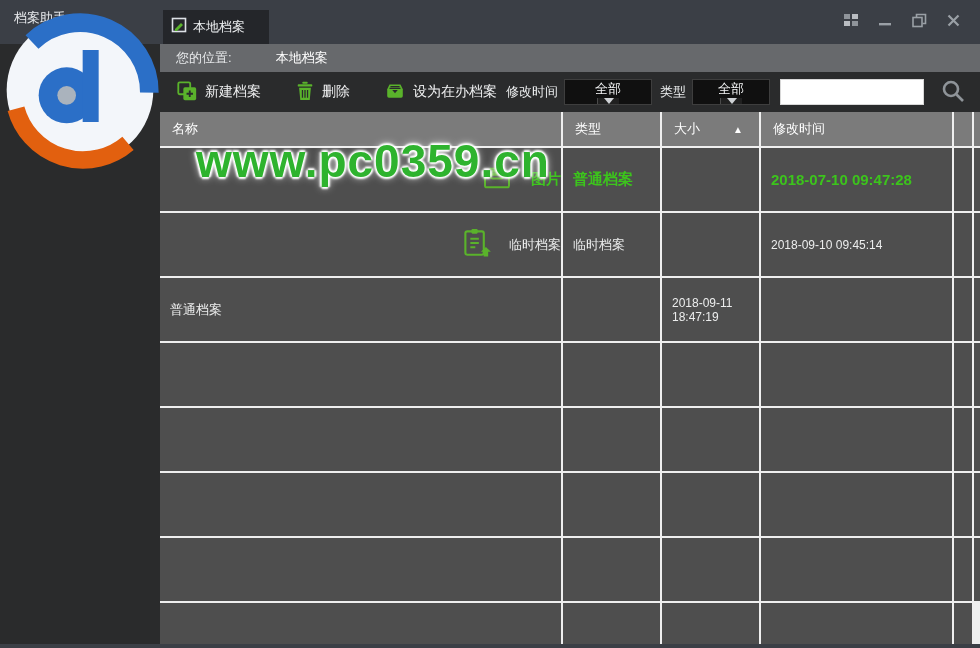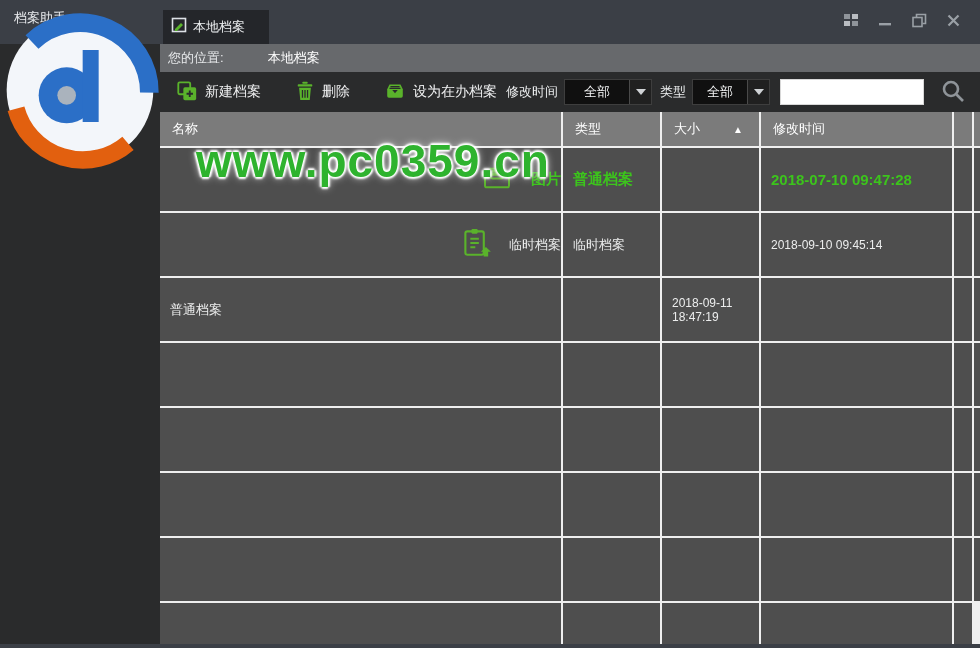--- a/index.html
+++ b/index.html
@@ -19,35 +19,35 @@
   
   .sidebar { position:absolute; left:0; top:44px; width:160px; height:600px; background:#2a2b2c; }
   .sidebar-section { color:#8d9297; font-size:13px; padding:12px 0 0 14px; height:28px; }
   .sidebar-item { margin-top:30px; height:40px; display:flex; align-items:center; gap:22px;
                   padding-left:24px; cursor:default; }
   .sidebar-item-label { color:#f2f3f4; font-size:14px; }
 
   
   .location-bar { position:absolute; left:160px; top:44px; width:820px; height:28px; background:#67696c;
                   display:flex; align-items:center; font-size:13px; }
-  .loc-label { color:#e6e8ea; margin-left:8px; }
+  .loc-label { color:#e6e8ea; margin-left:16px; }
   .loc-value { color:#ffffff; margin-left:44px; }
 
   .toolbar { position:absolute; left:160px; top:72px; width:820px; height:40px; background:#2a2b2c;
              display:flex; align-items:center; }
   .tool-btn { display:flex; align-items:center; gap:7px; background:transparent; border:none;
               color:#f0f1f2; font-size:14px; cursor:default; font-family:inherit; }
   .tool-btn.new { margin-left:16px; }
   .tool-btn.del { margin-left:34px; }
   .tool-btn.work { margin-left:34px; }
   .filter-label { color:#eceeef; font-size:13px; }
   .fl-time { margin-left:auto; }
   .fl-type { margin-left:8px; }
   .dropdown { height:26px; background:#101010; border:1px solid #3e3e3e; display:flex; align-items:center;
-              margin-left:6px; cursor:default; }
+              margin-left:6px; cursor:default;flex-direction:column; }
   .dropdown.time { width:88px; }
   .dropdown.type { width:78px; }
   .dd-value { flex:1; text-align:center; color:#f4f5f6; font-size:13px; }
   .dd-btn { width:22px; height:100%; background:#202020; border-left:1px solid #4a4a4a;
             display:flex; align-items:center; justify-content:center; }
   .dd-arrow { width:0; height:0; border-left:5px solid transparent; border-right:5px solid transparent;
               border-top:6px solid #cfd2d5; }
   .search-input { margin-left:10px; width:144px; height:26px; background:#ffffff; border:1px solid #d8d8d8;
                   font-size:13px; padding:0 6px; color:#222; font-family:inherit; }
   .search-btn { margin-left:16px; margin-right:14px; background:transparent; border:none; cursor:default; }

